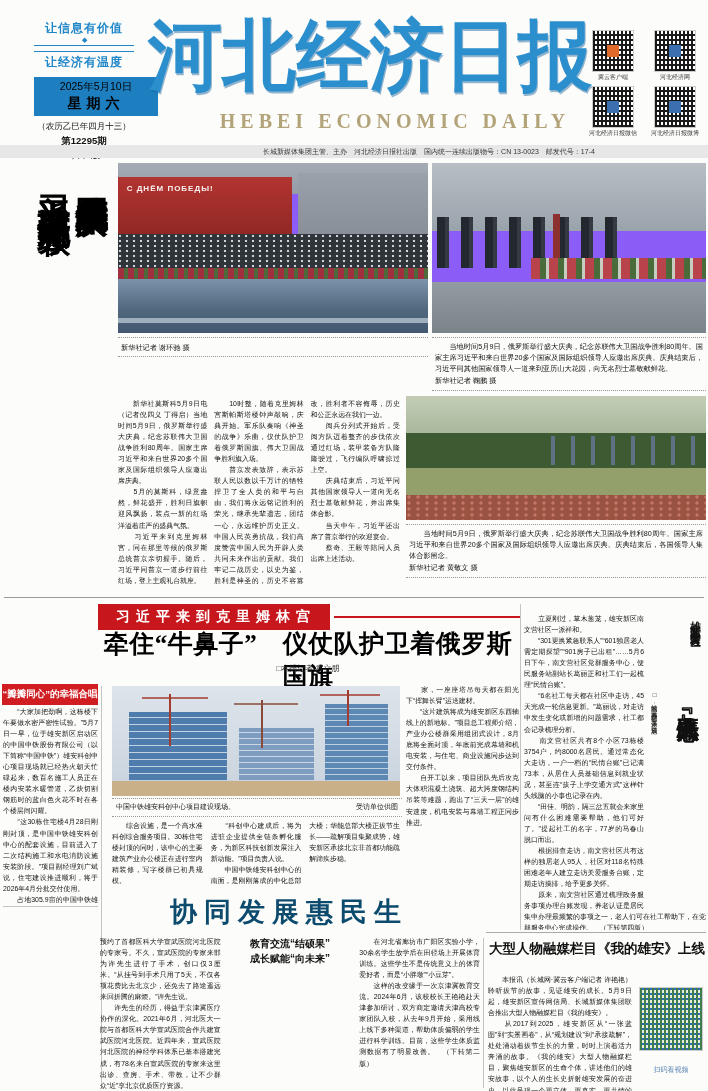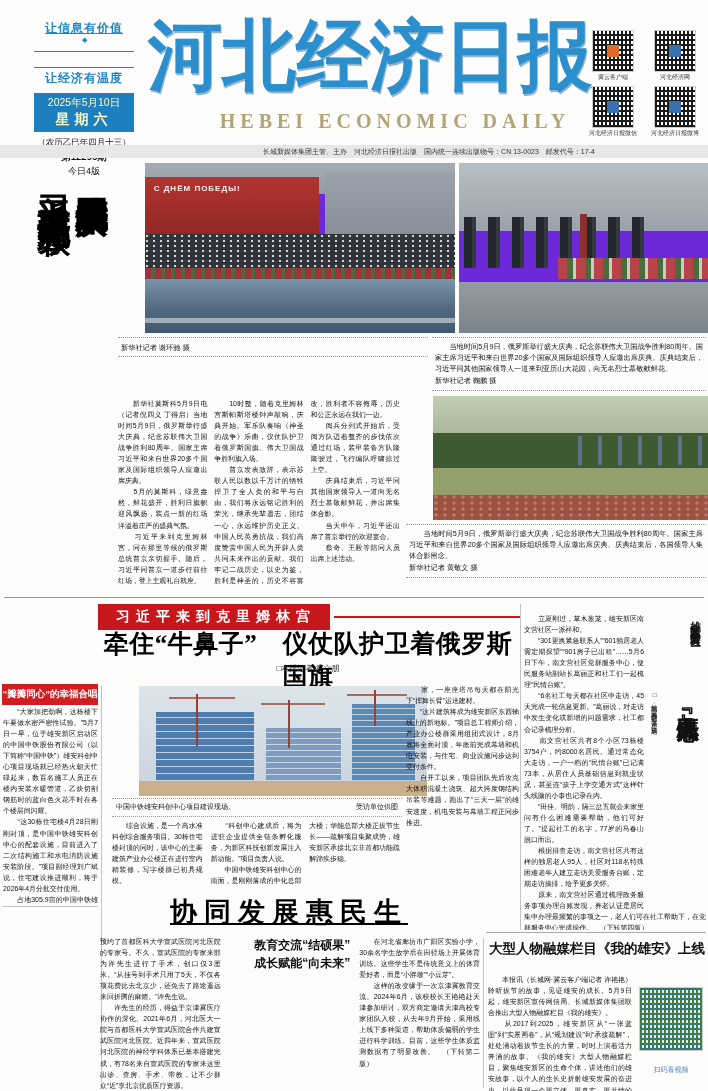--- a/index.html
+++ b/index.html
@@ -1,24 +1,24 @@
 <!DOCTYPE html>
 <html><head>
 <meta charset="utf-8">
 <style>
   html,body{margin:0;padding:0;background:#777;}
   #page{position:relative;width:708px;height:1091px;margin:0 auto;background:#fcfcfa;
         font-family:"Liberation Sans",sans-serif;color:#111;overflow:hidden;}
   
   .mh-left{position:absolute;left:34px;top:20px;width:100px;}
   .slog{color:#1f86c8;font-weight:bold;font-size:12px;text-align:center;letter-spacing:1px;}
-  .slog1{border-bottom:1.5px solid #1f86c8;padding-bottom:14px;text-decoration:underline;}
-  .slog2{border-top:1.5px solid #1f86c8;padding-top:2px;margin-top:15px;}
+  .slog1{border-bottom:1.5px solid #1f86c8;padding-bottom:8px;}
+  .slog2{border-top:1.5px solid #1f86c8;padding-top:2px;margin-top:5px;}
   .slog-dot{position:absolute;left:46px;top:16px;color:#1f86c8;font-size:7px;line-height:7px;background:#fcfcfa;padding:0 2px;}
-  .datebox{margin-top:6px;background:#1e7fc0;color:#fef9c3;text-align:center;padding:3px 0;width:100px;}
+  .datebox{margin-top:6px;background:#1e7fc0;color:#000000;text-align:center;padding:3px 12px;width:100px;}
   .datebox .d1{font-size:10.5px;}
   .datebox .d2{font-size:14px;font-weight:bold;letter-spacing:5px;margin-top:1px;}
   .lunar{font-size:8.5px;text-align:center;margin-top:5px;}
   .issue{font-size:9.5px;font-weight:bold;text-align:center;margin-top:2px;}
   .pages{font-size:9px;text-align:center;margin-top:1px;}
   .mh-title{position:absolute;left:148px;top:16px;width:440px;font-family:"Liberation Serif",serif;
             font-weight:bold;font-size:74px;line-height:1.1;color:#2b8ecd;white-space:nowrap;
             text-shadow:1px 2px 0 rgba(23,95,150,.45);transform:scaleY(1.04);}
   .mh-en{position:absolute;left:200px;top:110px;width:390px;text-align:center;color:#b3a379;
          font-family:"Liberation Serif",serif;font-weight:bold;font-size:20px;letter-spacing:5px;}
@@ -32,21 +32,21 @@
   .logo-o{background:#e06a2b;} .logo-b{background:#3a6fb0;}
   .qr-label{font-size:6px;color:#333;margin-top:1px;}
   .pubstrip{position:absolute;left:0;top:145px;width:708px;height:13px;background:#e7e7e7;}
   .pubstrip div{font-size:7px;color:#333;line-height:13px;text-align:center;padding-left:150px;}
   
   .lead-vert{position:absolute;left:4px;top:170px;height:430px;width:110px;writing-mode:vertical-rl;
              font-weight:900;font-size:33px;line-height:1;color:#000;}
   .lead-vert span{display:block;margin:0 5px;}
   .lv2{letter-spacing:0.5px;}
   .lv1{letter-spacing:2.5px;}
-  .photo{position:absolute;overflow:hidden;background:#6d28d9;margin-left:27px;}
+  .photo{position:absolute;overflow:hidden;background:#8b5cf6;}
   .ph1{left:118px;top:163px;width:310px;height:170px;}
   .ph2{left:432px;top:163px;width:274px;height:170px;}
   .ph3{left:406px;top:396px;width:300px;height:124px;}
   .ph4{left:112px;top:686px;width:288px;height:110px;}
   
   .p1-sky{position:absolute;inset:0 0 82% 0;background:linear-gradient(#a4abb4,#959ca6);}
   .p1-banner{position:absolute;left:0;top:8%;width:56%;height:36%;background:linear-gradient(#b23430,#8f2724);}
   .p1-bantext{position:absolute;left:5%;top:12%;color:#fff;font-size:8px;letter-spacing:1px;opacity:.92;font-weight:bold;}
   .p1-bldg{position:absolute;right:0;top:6%;width:42%;height:38%;background:linear-gradient(#9aa1aa,#878e98);}
   .p1-crowd{position:absolute;left:0;top:42%;width:100%;height:22%;background:#2f343b;
@@ -110,23 +110,23 @@
   
   .comm{position:absolute;left:524px;top:602px;width:182px;height:328px;}
   .comm-body{font-size:6.9px;line-height:1.6;text-align:justify;white-space:pre-line;color:#111;height:328px;overflow:hidden;}
   .comm-head{float:right;width:58px;height:288px;margin-left:4px;position:relative;}
   .comm-kicker{position:absolute;top:0;right:2px;writing-mode:vertical-rl;font-size:10.5px;font-weight:bold;letter-spacing:2px;}
   .comm-headline{position:absolute;top:88px;right:0;writing-mode:vertical-rl;font-size:22px;font-weight:900;
                  font-family:"Liberation Serif",serif;letter-spacing:0;}
   .comm-byline{position:absolute;top:78px;left:1px;writing-mode:vertical-rl;font-size:6.3px;color:#222;letter-spacing:1px;}
   
   .bl-col{position:absolute;left:3px;top:910px;width:95px;height:178px;}
-  .subhead{font-weight:bold;font-size:12px;text-align:right;white-space:pre-line;margin:4px 0;line-height:1.5;}
+  .subhead{font-weight:bold;font-size:10px;text-align:center;white-space:pre-line;margin:4px 0;line-height:1.5;}
   .bot-headline{position:absolute;left:96px;top:894px;width:386px;text-align:center;
-                font-family:"Liberation Serif",serif;font-weight:900;font-size:27px;letter-spacing:7px;color:#000000;text-decoration:underline;}
+                font-family:"Liberation Serif",serif;font-weight:900;font-size:27px;letter-spacing:7px;color:#0c4a6e;}
   .bot-3col{position:absolute;left:100px;top:936px;width:380px;height:152px;column-count:3;column-gap:9px;}
   
   .xa{position:absolute;left:488px;top:936px;width:218px;height:152px;}
   .xa-headline{font-family:"Liberation Serif",serif;font-weight:900;font-size:13.5px;text-align:center;margin:4px 0 5px 0;}
   .xa-qrwrap{float:right;width:70px;text-align:center;margin:2px 0 2px 4px;}
   .xa-qr{position:relative;width:62px;height:62px;margin:0 auto;border:1px solid #ccc;
          background:
            repeating-linear-gradient(90deg,#3f7d4f 0 2px,transparent 2px 4px),
            repeating-linear-gradient(0deg,#2d6fae 0 2px,#e8f0d8 2px 5px);}
   .xa-qr-label{font-size:7px;color:#5b84b5;margin-top:2px;}

